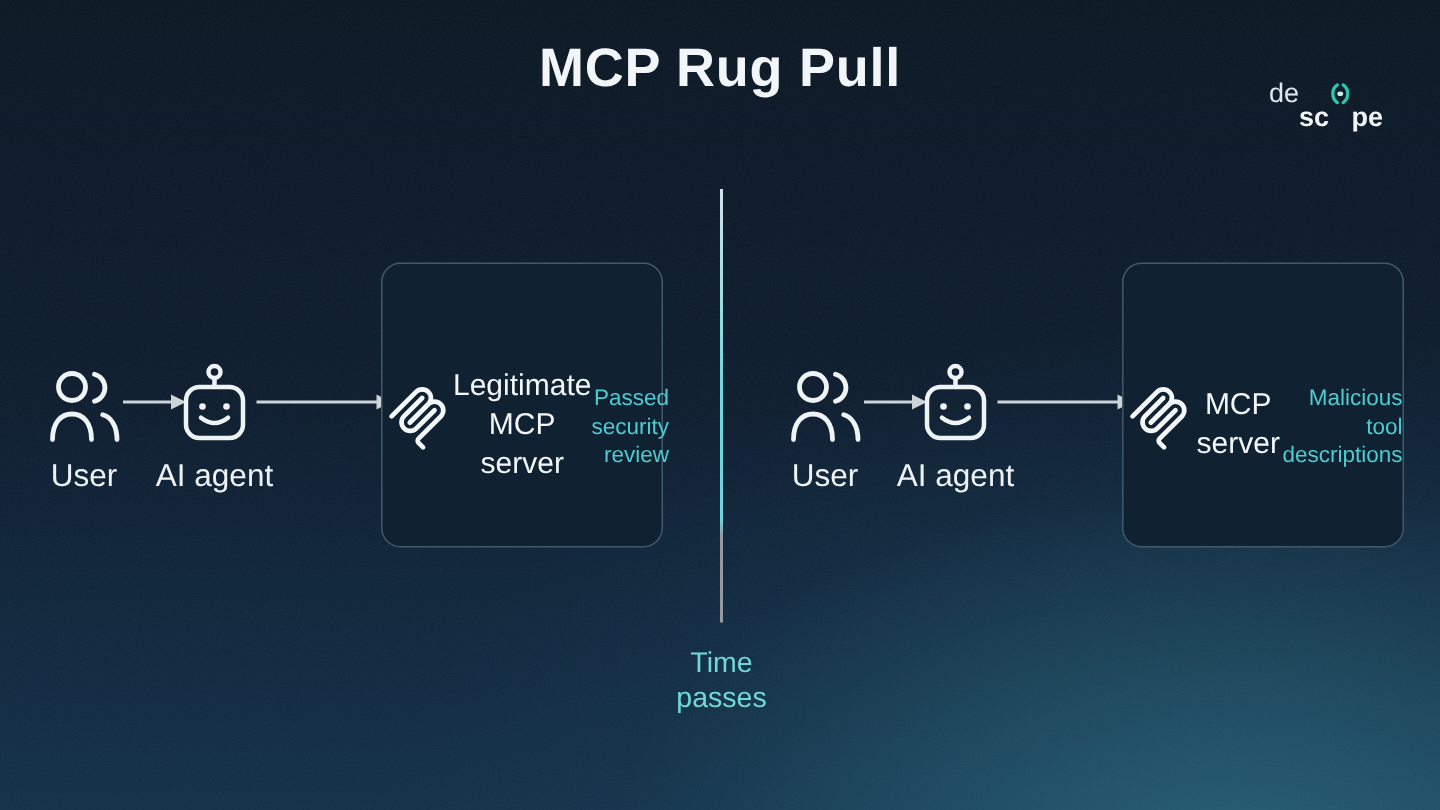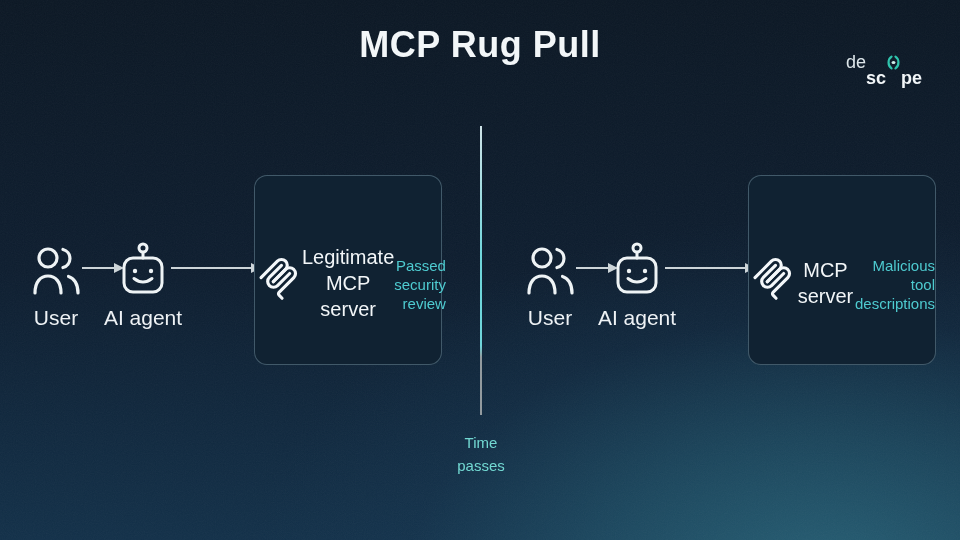--- a/index.html
+++ b/index.html
@@ -38,21 +38,21 @@
   .server-box{position:absolute;left:254px;top:175px;width:188px;height:190px;box-sizing:border-box;
     background:var(--box-fill);border:1px solid var(--box-border);border-radius:13px;
     display:flex;align-items:center;padding-top:15px;}
   .mcp-icon{width:47px;height:47px;color:#f4f8fa;}
   .server-name{margin-top:10px;text-align:center;font-size:20px;line-height:26px;color:var(--text-primary);}
   .server-note{margin-top:14px;text-align:right;font-size:15px;line-height:19px;color:var(--accent-teal);}
   .server-name span,.server-note span,.time-label span{display:block;}
   .divider{position:absolute;left:480px;top:126px;width:2px;height:289px;
     background:linear-gradient(to bottom,var(--divider-top) 0%,#a4dde2 22%,var(--divider-mid) 45%,var(--divider-mid) 76%,var(--divider-bottom) 80%,var(--divider-bottom) 100%);}
   .time-label{position:absolute;left:411px;top:431px;width:140px;text-align:center;
-    font-size:15px;line-height:23px;color:var(--time-teal);}
+    font-size:19px;line-height:23px;color:var(--time-teal);}
 </style>
 </head>
 <body>
 
 <div class="slide">
 
   <svg class="grain">
     <filter id="grainf">
         <feTurbulence type="fractalNoise" baseFrequency="0.9" numOctaves="2" stitchTiles="stitch"></feTurbulence>
         <feColorMatrix type="saturate" values="0"></feColorMatrix>

